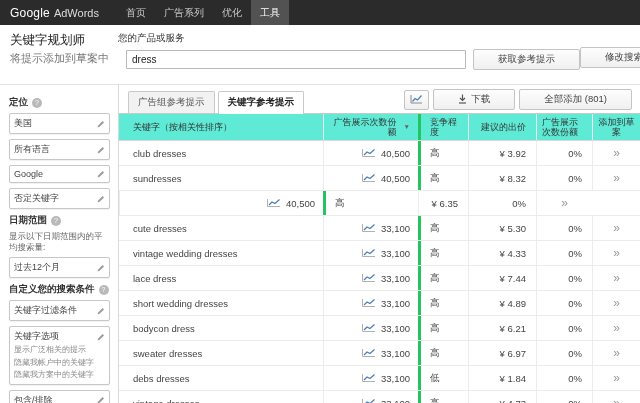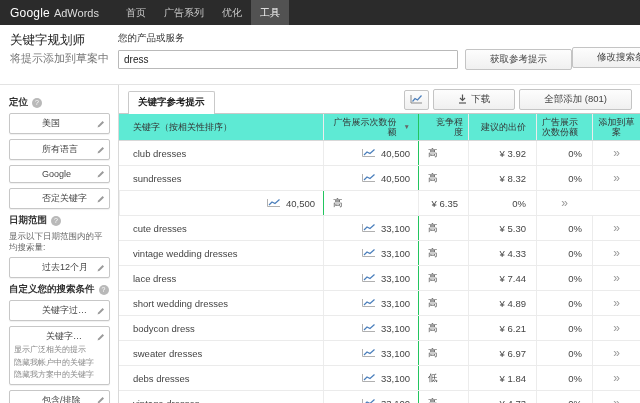--- a/index.html
+++ b/index.html
@@ -16,57 +16,57 @@
   .nav-items { display: flex; margin-left: 18px; height: 25px; }
   .nav-item { color: #c9c9c9; font-size: 10px; line-height: 25px; padding: 0 9px; cursor: pointer; }
   .nav-item.active { background: #525252; color: #fff; }
   
   .header { height: 60px; display: flex; padding: 7px 10px 6px; border-bottom: 1px solid #e3e3e3; }
   .header-left { width: 108px; flex: none; }
   .page-title { font-size: 12.5px; color: #222; }
   .page-subtitle { font-size: 11px; color: #777; margin-top: 3px; line-height: 1.2; }
   .header-center { flex: 1; }
   .search-label { font-size: 9.5px; color: #333; margin-bottom: 4px; }
-  .search-row { display: flex; align-items: center; gap: 7px; }
+  .search-row { display: flex; align-items: center; gap: 7px; margin-left: 8px; }
   .search-input { width: 340px; height: 19px; border: 1px solid #b9b9b9; border-radius: 1px; font-size: 10px; padding: 0 5px; font-family: inherit; color: #222; }
   .btn {
     display: inline-flex; align-items: center; gap: 4px;
     background: linear-gradient(#fdfdfd, #f0f0f0);
     border: 1px solid #c4c4c4; border-radius: 2px;
     color: #444; font-size: 9.5px; padding: 3px 24px; cursor: pointer; white-space: nowrap;
     font-family: inherit;
   }
   .header-right { flex: none; margin-top: 15px; }
   
   .content { display: flex; height: 318px; }
   .sidebar { width: 118px; flex: none; padding: 6px 8px 0 9px; }
   .side-title { display: flex; align-items: center; gap: 4px; font-size: 9.5px; font-weight: bold; color: #333; margin: 5px 0 4px; }
   .help { width: 10px; height: 10px; border-radius: 50%; background: #b9b9b9; color: #fff; font-size: 7px; line-height: 10px; text-align: center; font-weight: normal; cursor: pointer; flex: none; }
   .side-box { border: 1px solid #c7c7c7; border-radius: 2px; background: #fff; box-shadow: 0 1px 1px rgba(0,0,0,.06); padding: 3px 4px; margin-bottom: 5px; font-size: 9px; color: #444; cursor: pointer; }
-  .side-box-top { display: flex; justify-content: space-between; align-items: center; gap: 7px; padding-left: 32px; }
+  .side-box-top { display: flex; justify-content: space-between; align-items: center; gap: 7px; }
   .side-box-label { overflow: hidden; white-space: nowrap; text-overflow: ellipsis; }
   .pencil-icon { flex: none; display: inline-flex; cursor: pointer; }
   .side-note { font-size: 8.5px; color: #666; line-height: 1.3; margin: 2px 0 4px; }
   .opt-sub-line { font-size: 8px; color: #8a8a8a; line-height: 1.45; margin-top: 1px; }
   
   .main { flex: 1; border-left: 1px solid #d9d9d9; display: flex; flex-direction: column; min-width: 0; }
   .toolbar { display: flex; justify-content: space-between; align-items: flex-end; padding: 4px 8px 0 9px; border-bottom: 1px solid #c9c9c9; }
   .tabs { display: flex; gap: 3px; }
   .tab { font-size: 9.5px; color: #555; background: #f2f2f2; border: 1px solid #c9c9c9; border-bottom: none; border-radius: 2px 2px 0 0; padding: 4px 9px 4px; cursor: pointer; }
   .tab.active { background: #fff; color: #222; font-weight: bold; margin-bottom: -1px; padding-bottom: 5px; }
   .toolbar-right { display: flex; align-items: center; gap: 4px; margin-bottom: 3px; }
   .icon-btn { padding: 3px 5px; }
   
   .grid { display: grid; grid-template-columns: 1fr 95px 50px 68px 56px 48px; }
   .thead { background: #5eead4; border-bottom: 1px solid #d8d8d8; min-height: 27px; font-size: 9px; color: #333; }
   .thead .cell { line-height: 1.15; }
   .cell { display: flex; align-items: center; padding: 2px 5px; min-width: 0; }
   .c-kw { padding-left: 14px; }
   .c-vol { justify-content: flex-end; text-align: right; gap: 5px; padding-right: 8px; border-left: 1px solid #ececec; }
-  .c-comp { padding-left: 9px; border-left: 1px solid #22c55e; text-align: right; }
+  .c-comp { padding-left: 9px; border-left: 3px solid #22c55e; }
   .c-bid { justify-content: flex-end; text-align: right; padding-right: 10px; border-left: 1px solid #ececec; }
   .c-share { justify-content: flex-end; text-align: left; padding-right: 10px; border-left: 1px solid #ececec; }
   .c-add { justify-content: center; text-align: center; border-left: 1px solid #ececec; }
   .sort { font-size: 6.5px; color: #666; margin-left: 2px; cursor: pointer; }
   .row { height: 25px; border-bottom: 1px solid #ebebeb; font-size: 9.5px; color: #444; }
   .trend-icon { display: inline-flex; cursor: pointer; }
   .chev { color: #9a9a9a; font-size: 12px; line-height: 1; cursor: pointer; }
 </style>
 </head>
 <body>
@@ -194,20 +194,21 @@
           <svg width="8" height="8" viewBox="0 0 8 8">
               <path d="M0.5 7.5 L1.2 5.4 L5.6 1 L7 2.4 L2.6 6.8 Z" fill="#9a9a9a"></path>
             </svg>
         </span>
       </div>
     </div>
 
     <div class="main">
       <div class="toolbar">
         <div class="tabs">
+          <div class="tab">广告组参考提示</div>
           <div class="tab active">关键字参考提示</div>
         </div>
         <div class="toolbar-right">
           <button class="btn icon-btn">
             <span>
               <svg width="13" height="10" viewBox="0 0 13 10">
                   <path d="M1 1 V9 H12" stroke="#8a8a8a" stroke-width="1" fill="none"></path>
                   <path d="M2.5 7.5 L5 4.5 L7.5 6 L11.5 1.5" stroke="#4a7ebb" stroke-width="1.2" fill="none"></path>
                 </svg>
             </span>

